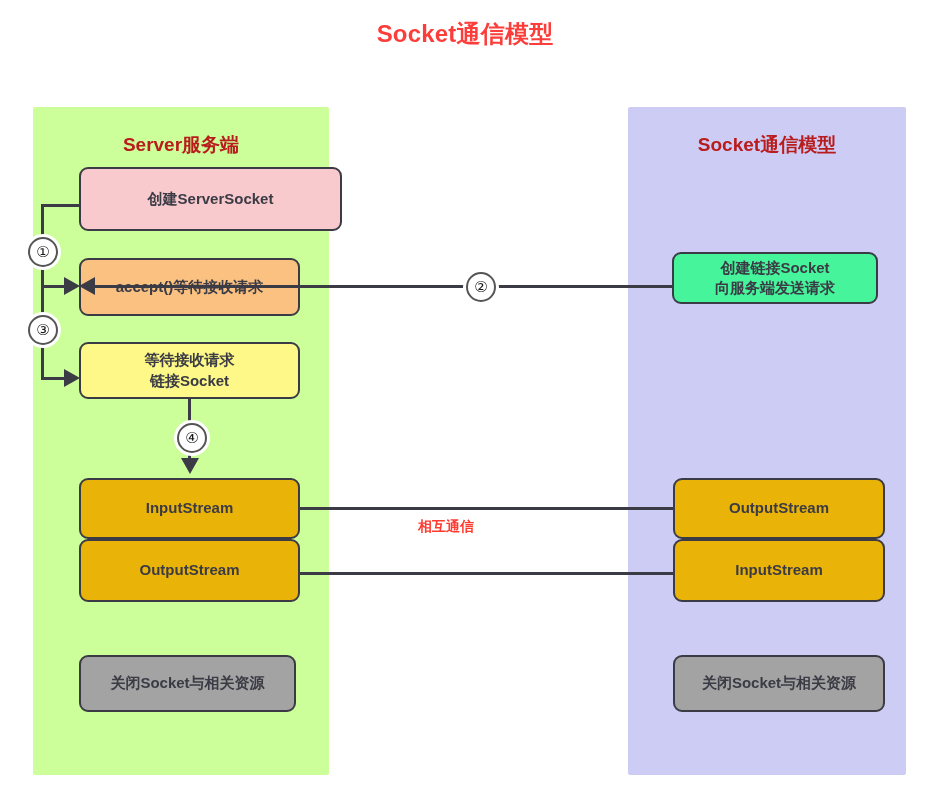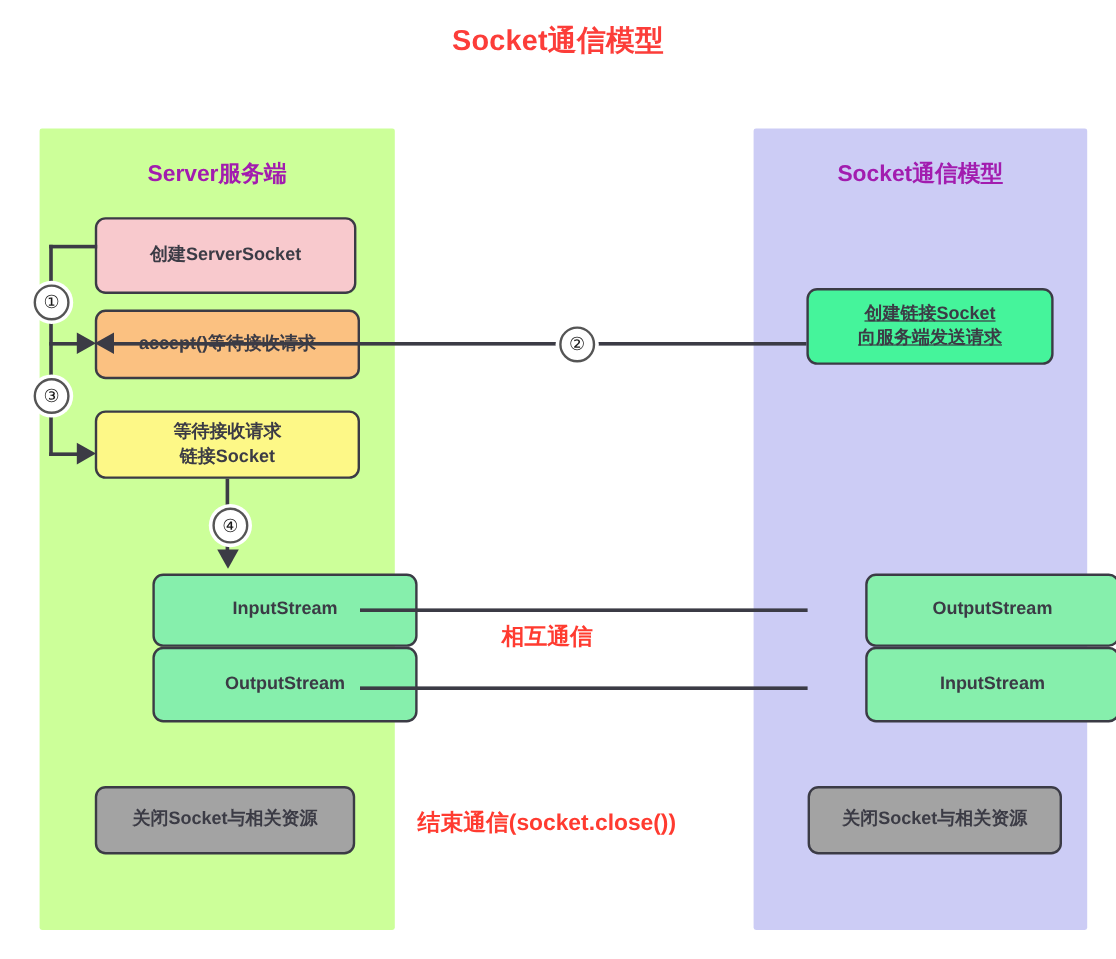--- a/index.html
+++ b/index.html
@@ -49,21 +49,21 @@
     width: 278px;
     height: 668px;
     background: #ccccf5;
   }
   .panel-heading {
     position: absolute;
     top: 25px;
     left: 0;
     width: 100%;
     text-align: center;
-    color: #a21caf;
+    color: #b91c1c;
     font-size: 19px;
     font-weight: bold;
   }
 
   
   .box {
     position: absolute;
     box-sizing: border-box;
     border: 2.5px solid #3b3b45;
     border-radius: 9px;
@@ -73,34 +73,34 @@
     text-align: center;
     color: #3b3b45;
     font-size: 15px;
     font-weight: bold;
     line-height: 1.35;
     white-space: pre-line;
   }
   .box-pinklight { background: #f8c9cd; }
   .box-orange    { background: #fbc181; }
   .box-yellow    { background: #fdf887; }
-  .box-blue      { background: #86efac; margin-left: 48px; }
+  .box-blue      { background: #eab308; }
   .box-pink      { background: #a3a3a3; }
   .box-green     { background: #45f49b; }
 
   
-  .b-create-ss   { left: 79px;  top: 181px; width: 218px; height: 64px; }
+  .b-create-ss   { left: 79px;  top: 167px; width: 263px; height: 64px; }
   .b-accept      { left: 79px;  top: 258px; width: 221px; height: 58px; }
   .b-recv-create { left: 79px;  top: 342px; width: 221px; height: 57px; }
   .b-srv-in      { left: 79px;  top: 478px; width: 221px; height: 61px; }
   .b-srv-out     { left: 79px;  top: 539px; width: 221px; height: 63px; }
   .b-srv-close   { left: 79px;  top: 655px; width: 217px; height: 57px; }
 
   
-  .b-cli-create  { left: 672px; top: 240px; width: 206px; height: 64px; text-decoration: underline; }
+  .b-cli-create  { left: 672px; top: 252px; width: 206px; height: 52px; }
   .b-cli-out     { left: 673px; top: 478px; width: 212px; height: 61px; }
   .b-cli-in      { left: 673px; top: 539px; width: 212px; height: 63px; }
   .b-cli-close   { left: 673px; top: 655px; width: 212px; height: 57px; }
 
   
   .ln {
     position: absolute;
     background: #3b3b45;
   }
   .ln-h { height: 2.5px; }
@@ -168,21 +168,21 @@
   .mk4 { left: 177px; top: 423px; }
   .mk2 { left: 466px; top: 272px; }
 
   
   .red-label {
     position: absolute;
     color: #ff3b30;
     font-weight: bold;
     white-space: nowrap;
   }
-  .lbl-mutual { left: 418px; top: 518px; font-size: 19px; }
+  .lbl-mutual { left: 418px; top: 518px; font-size: 14px; }
   .lbl-close  { left: 348px; top: 673px; font-size: 19px; }
 </style>
 </head>
 <body>
 
 <div id="canvas">
 
   <div class="title">Socket通信模型</div>
 
   <div class="panel panel-server">
@@ -222,15 +222,14 @@
 
   <div class="ln ln-h ln-mutual-top"></div>
   <div class="ln ln-h ln-mutual-bot"></div>
 
   <div class="marker mk1">①</div>
   <div class="marker mk3">③</div>
   <div class="marker mk4">④</div>
   <div class="marker mk2">②</div>
 
   <div class="red-label lbl-mutual">相互通信</div>
-  <div class="red-label lbl-close">结束通信(socket.close())</div>
 
 </div>
 
 </body></html>

